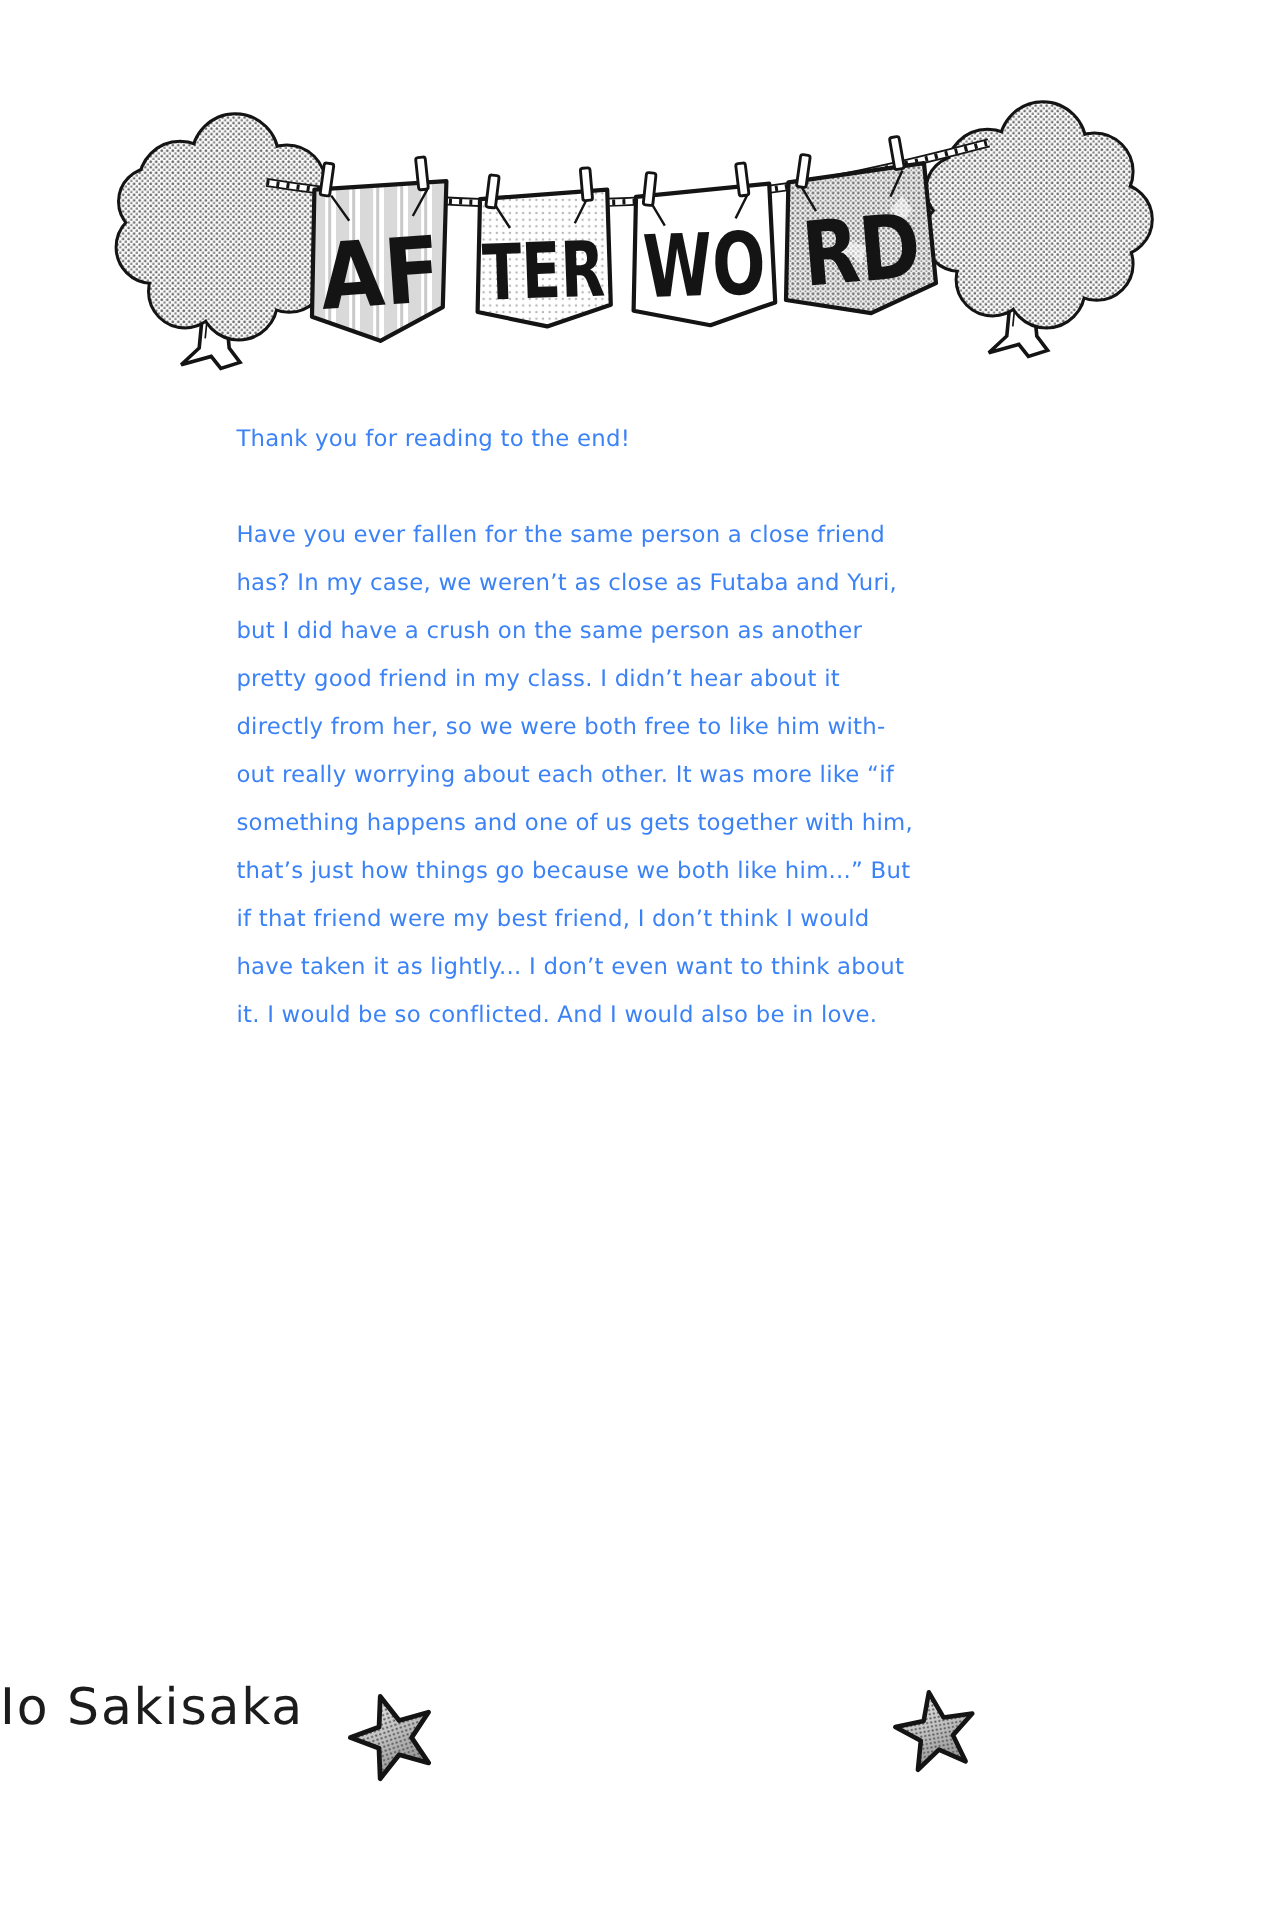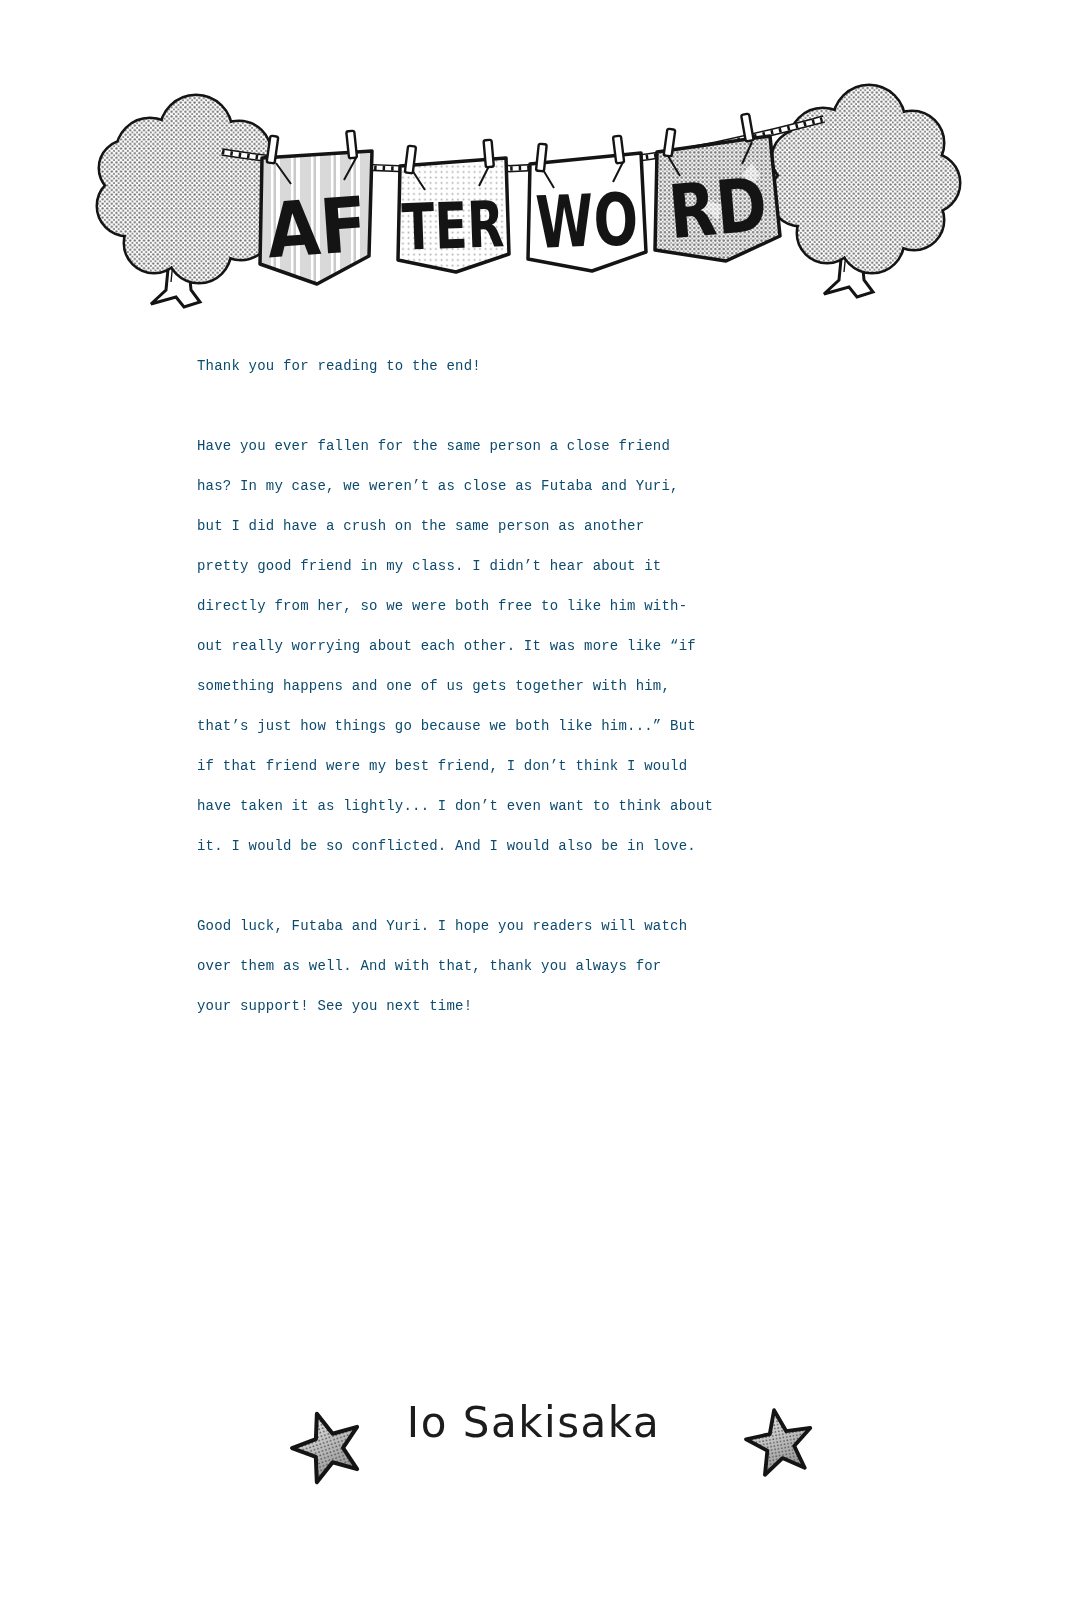--- a/index.html
+++ b/index.html
@@ -15,45 +15,44 @@
   .banner-svg {
     position: absolute;
     top: 0;
     left: 0;
   }
   .body-text {
     position: absolute;
     left: 197px;
     top: 346px;
     width: 790px;
-    color: #0c4a6e;
-    font-size: 14px;
+    color: #3b82f6;
+    font-size: 19px;
     line-height: 40px;
     letter-spacing: 0.2px;
-    font-family: Liberation Mono, monospace;
   }
   .body-text p {
     margin: 0 0 40px 0;
     white-space: pre-line;
   }
   .signature-row {
     position: absolute;
     left: 0;
     top: 1380px;
     width: 1067px;
     height: 120px;
   }
   .star-left  { position: absolute; left: 286px; top: 26px; }
   .star-right { position: absolute; left: 740px; top: 24px; }
   .author-name {
     position: absolute;
     left: 0;
     width: 100%;
     top: 18px;
-    text-align: center;
+    text-align: left;
     font-size: 42px;
     letter-spacing: 1.5px;
     color: #1c1c1c;
   }
 </style>
 </head>
 <body>
 
 <div class="page">
 
@@ -168,23 +167,20 @@
 has? In my case, we weren’t as close as Futaba and Yuri,
 but I did have a crush on the same person as another
 pretty good friend in my class. I didn’t hear about it
 directly from her, so we were both free to like him with-
 out really worrying about each other. It was more like “if
 something happens and one of us gets together with him,
 that’s just how things go because we both like him...” But
 if that friend were my best friend, I don’t think I would
 have taken it as lightly... I don’t even want to think about
 it. I would be so conflicted. And I would also be in love.</p>
-    <p>Good luck, Futaba and Yuri. I hope you readers will watch
-over them as well. And with that, thank you always for
-your support! See you next time!</p>
   </div>
 
   <div class="signature-row">
     <svg class="star-left" width="84" height="84" viewBox="-42 -42 84 84">
       <g transform="rotate(-18)">
         <polygon points="0,-36 8.8,-12.1 34.2,-11.1 14.3,4.6 21.2,29.1 0,15 -21.2,29.1 -14.3,4.6 -34.2,-11.1 -8.8,-12.1" fill="url(#gradStar)" stroke="none"></polygon>
         <polygon points="0,-36 8.8,-12.1 34.2,-11.1 14.3,4.6 21.2,29.1 0,15 -21.2,29.1 -14.3,4.6 -34.2,-11.1 -8.8,-12.1" fill="url(#dotsStar)" stroke="#141414" stroke-width="4" stroke-linejoin="round"></polygon>
       </g>
     </svg>
 

